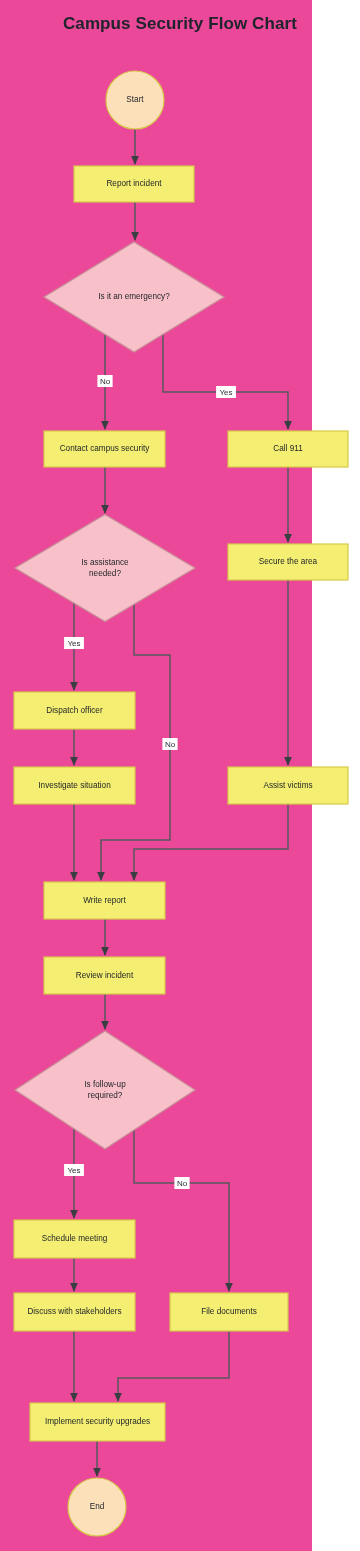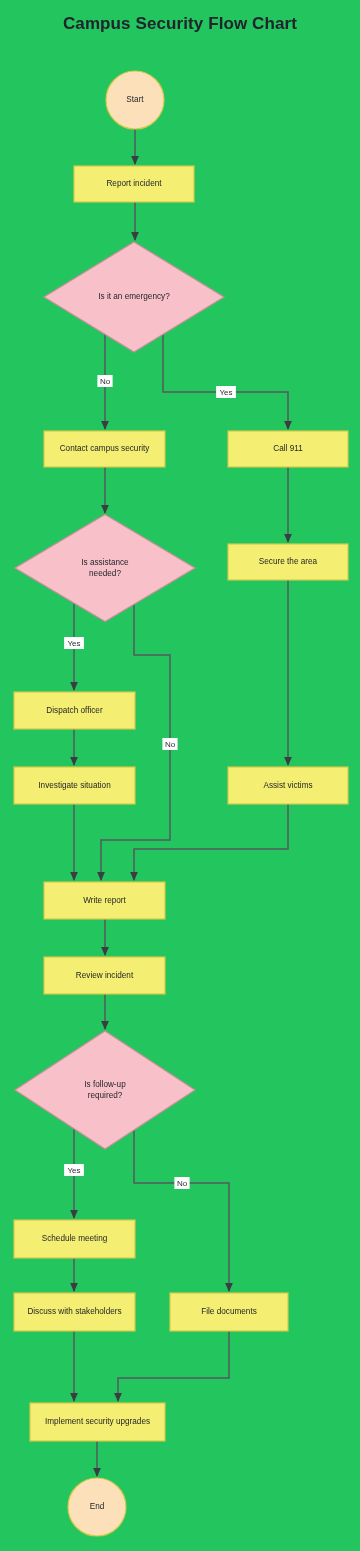--- a/index.html
+++ b/index.html
@@ -8,23 +8,23 @@
     background: #ffffff;
   }
   body {
     width: 360px;
     height: 1551px;
     font-family: "Liberation Sans", sans-serif;
     overflow: hidden;
   }
   #chart-root {
     position: relative;
-    width: 360px;
+    width: 312px;
     height: 1551px;
-    background: #22c55e;
+    background: #ec4899;
   }
   .chart-title {
     position: absolute;
     top: 14px;
     left: 0;
     width: 360px;
     text-align: center;
     font-family: "Liberation Sans", sans-serif;
     font-size: 17px;
     font-weight: bold;

